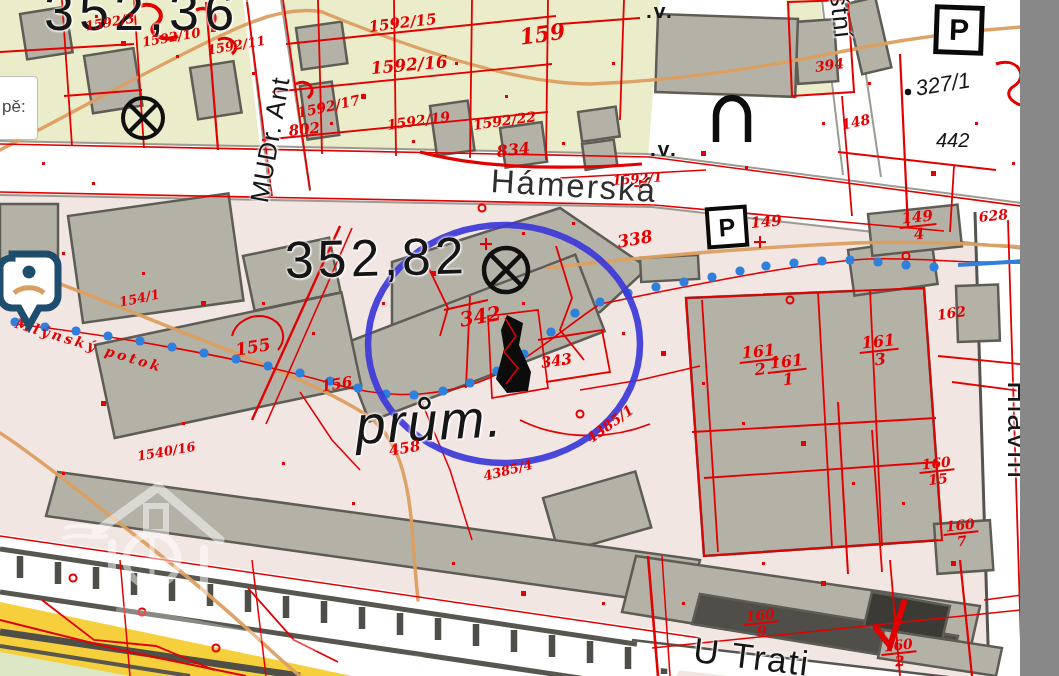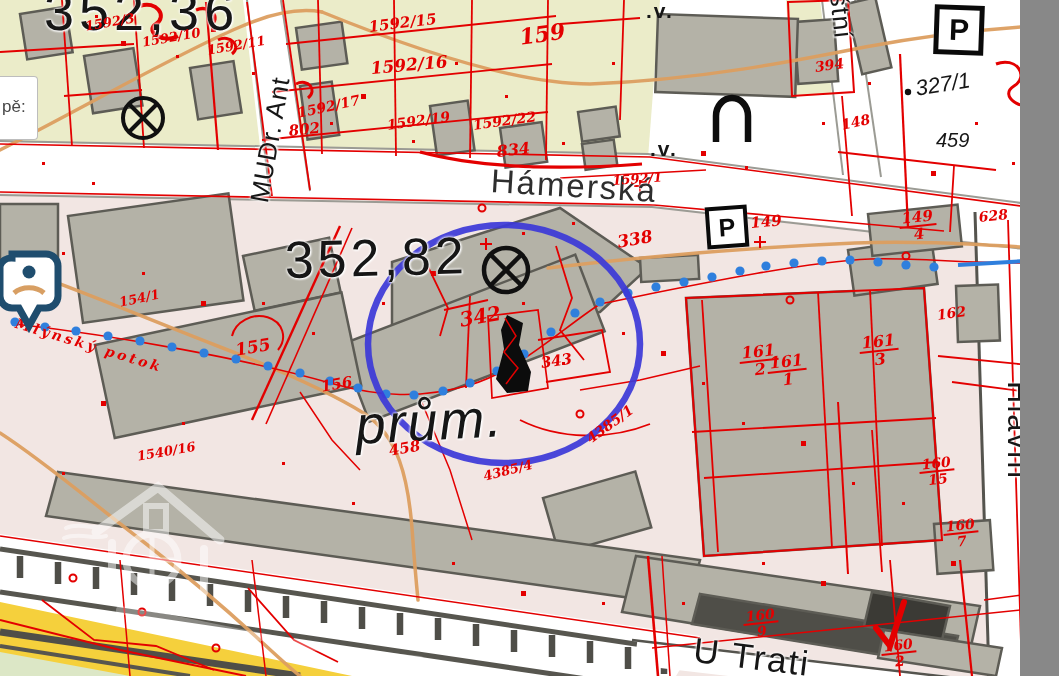--- a/index.html
+++ b/index.html
@@ -311,21 +311,21 @@
 <div class="lbl halo" style="left:284px;top:234px;font-size:52px;letter-spacing:4px;transform:rotate(-1.5deg);">352,82</div>
 <div class="lbl halo" style="left:354px;top:398px;font-size:54px;font-style:italic;letter-spacing:2px;transform:rotate(-3deg);">prům.</div>
 
 <div class="lbl halo" style="left:492px;top:164px;font-size:33px;letter-spacing:2px;color:#2e2e2e;transform:rotate(3.5deg);">Hámerská</div>
 <div class="lbl halo" style="left:696px;top:632px;font-size:35px;letter-spacing:2px;transform:rotate(7deg);">U Trati</div>
 <div class="lbl halo" style="left:1034px;top:381px;font-size:31px;letter-spacing:2px;transform:rotate(90deg);">Hlavní</div>
 <div class="lbl halo" style="left:246px;top:200px;font-size:26px;letter-spacing:1px;transform:rotate(-80deg);">MUDr. Ant</div>
 <div class="lbl halo" style="left:852px;top:-8px;font-size:26px;letter-spacing:1px;transform:rotate(84deg);">štní</div>
 
 <div class="lbl" style="left:914px;top:78px;font-size:22px;font-style:italic;transform:rotate(-9deg);">327/1</div>
-<div class="lbl" style="left:936px;top:130px;font-size:20px;font-style:italic;">459</div>
+<div class="lbl" style="left:936px;top:130px;font-size:20px;font-style:italic;">442</div>
 <div class="lbl" style="left:646px;top:0;font-size:21px;font-weight:700;letter-spacing:2px;">.v.</div>
 <div class="lbl" style="left:650px;top:138px;font-size:21px;font-weight:700;letter-spacing:2px;">.v.</div>
 
 <div class="lbl red" style="left:84px;top:20px;font-size:13px;transform:rotate(-10deg);">1592/3</div>
 <div class="lbl red" style="left:141px;top:36px;font-size:13px;transform:rotate(-10deg);">1592/10</div>
 <div class="lbl red" style="left:206px;top:44px;font-size:13px;transform:rotate(-10deg);">1592/11</div>
 <div class="lbl red" style="left:368px;top:20px;font-size:15px;transform:rotate(-7deg);">1592/15</div>
 <div class="lbl red" style="left:370px;top:60px;font-size:17px;transform:rotate(-5deg);">1592/16</div>
 <div class="lbl red" style="left:296px;top:106px;font-size:14px;transform:rotate(-12deg);">1592/17</div>
 <div class="lbl red" style="left:288px;top:124px;font-size:15px;transform:rotate(-6deg);">802</div>

